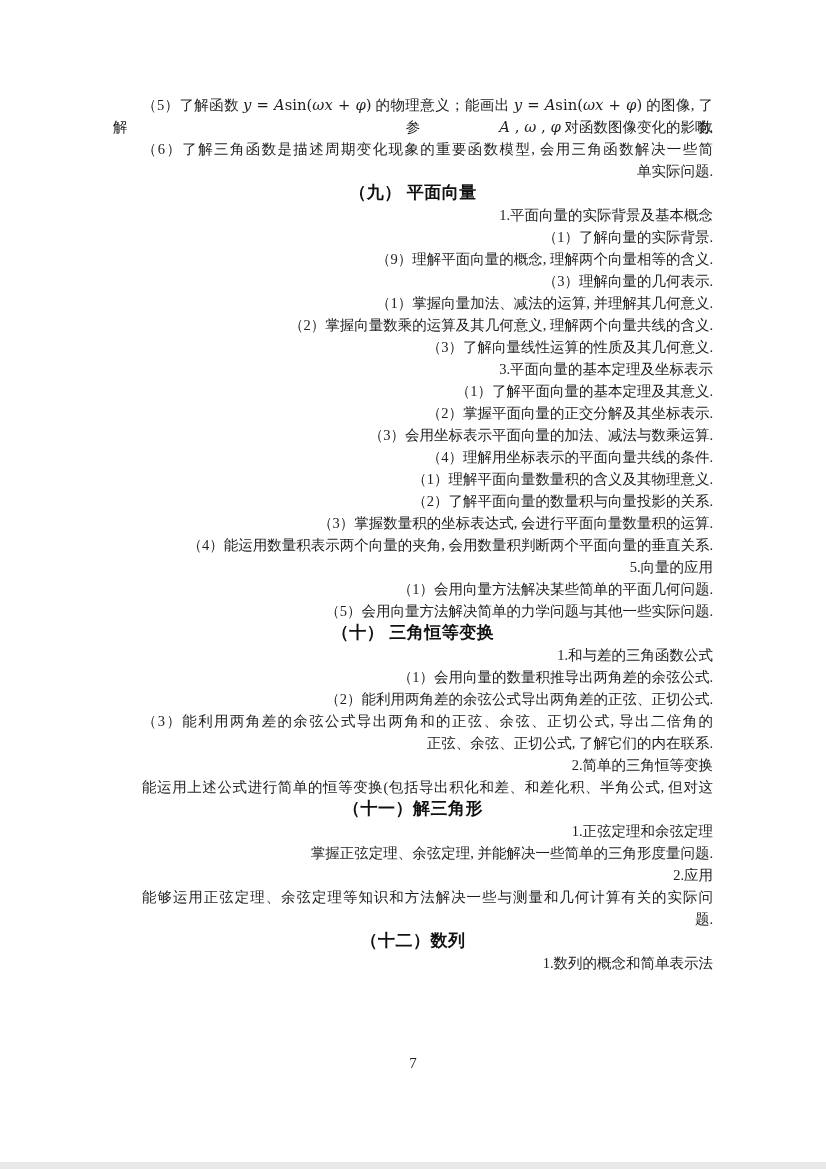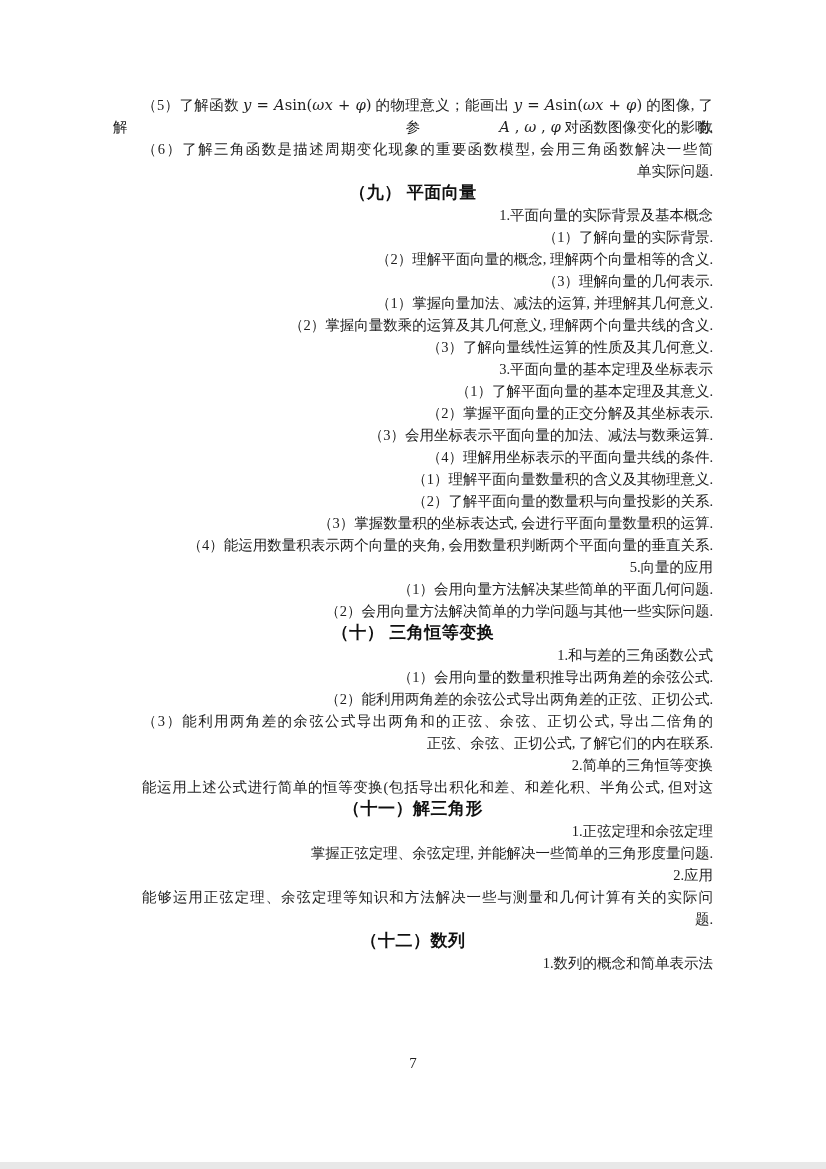--- a/index.html
+++ b/index.html
@@ -66,37 +66,37 @@
 
 <div class="page">
   <div class="doc">
       <div class="line ind just"><span>（5）了解函数 </span><span class="i">y</span><span class="r"> = </span><span class="i">A</span><span class="r">sin(</span><span class="i">ωx</span><span class="r"> + </span><span class="i">φ</span><span class="r">)</span><span> 的物理意义；能画出 </span><span class="i">y</span><span class="r"> = </span><span class="i">A</span><span class="r">sin(</span><span class="i">ωx</span><span class="r"> + </span><span class="i">φ</span><span class="r">)</span><span> 的图像, 了解参数</span></div>
       <div class="line"><span class="i">A</span><span class="r"> , </span><span class="i">ω</span><span class="r"> , </span><span class="i">φ</span><span> 对函数图像变化的影响.</span></div>
       <div class="line ind just">（6）了解三角函数是描述周期变化现象的重要函数模型, 会用三角函数解决一些简</div>
       <div class="line">单实际问题.</div>
       <div class="line heading">（九） 平面向量</div>
       <div class="line ind">1.平面向量的实际背景及基本概念</div>
       <div class="line ind">（1）了解向量的实际背景.</div>
-      <div class="line ind">（2）理解平面向量的概念, 理解两个向量相等的含义.</div>
+      <div class="line ind">（9）理解平面向量的概念, 理解两个向量相等的含义.</div>
       <div class="line ind">（3）理解向量的几何表示.</div>
       <div class="line ind">（1）掌握向量加法、减法的运算, 并理解其几何意义.</div>
       <div class="line ind">（2）掌握向量数乘的运算及其几何意义, 理解两个向量共线的含义.</div>
       <div class="line ind">（3）了解向量线性运算的性质及其几何意义.</div>
       <div class="line ind">3.平面向量的基本定理及坐标表示</div>
       <div class="line ind">（1）了解平面向量的基本定理及其意义.</div>
       <div class="line ind">（2）掌握平面向量的正交分解及其坐标表示.</div>
       <div class="line ind">（3）会用坐标表示平面向量的加法、减法与数乘运算.</div>
       <div class="line ind">（4）理解用坐标表示的平面向量共线的条件.</div>
       <div class="line ind">（1）理解平面向量数量积的含义及其物理意义.</div>
       <div class="line ind">（2）了解平面向量的数量积与向量投影的关系.</div>
       <div class="line ind">（3）掌握数量积的坐标表达式, 会进行平面向量数量积的运算.</div>
       <div class="line ind">（4）能运用数量积表示两个向量的夹角, 会用数量积判断两个平面向量的垂直关系.</div>
       <div class="line ind">5.向量的应用</div>
       <div class="line ind">（1）会用向量方法解决某些简单的平面几何问题.</div>
-      <div class="line ind">（2）会用向量方法解决简单的力学问题与其他一些实际问题.</div>
+      <div class="line ind">（5）会用向量方法解决简单的力学问题与其他一些实际问题.</div>
       <div class="line heading">（十） 三角恒等变换</div>
       <div class="line ind">1.和与差的三角函数公式</div>
       <div class="line ind">（1）会用向量的数量积推导出两角差的余弦公式.</div>
       <div class="line ind">（2）能利用两角差的余弦公式导出两角差的正弦、正切公式.</div>
       <div class="line ind just">（3）能利用两角差的余弦公式导出两角和的正弦、余弦、正切公式, 导出二倍角的</div>
       <div class="line">正弦、余弦、正切公式, 了解它们的内在联系.</div>
       <div class="line ind">2.简单的三角恒等变换</div>
       <div class="line ind just">能运用上述公式进行简单的恒等变换(包括导出积化和差、和差化积、半角公式, 但对这</div>
       <div class="line heading">（十一）解三角形</div>
       <div class="line ind">1.正弦定理和余弦定理</div>

